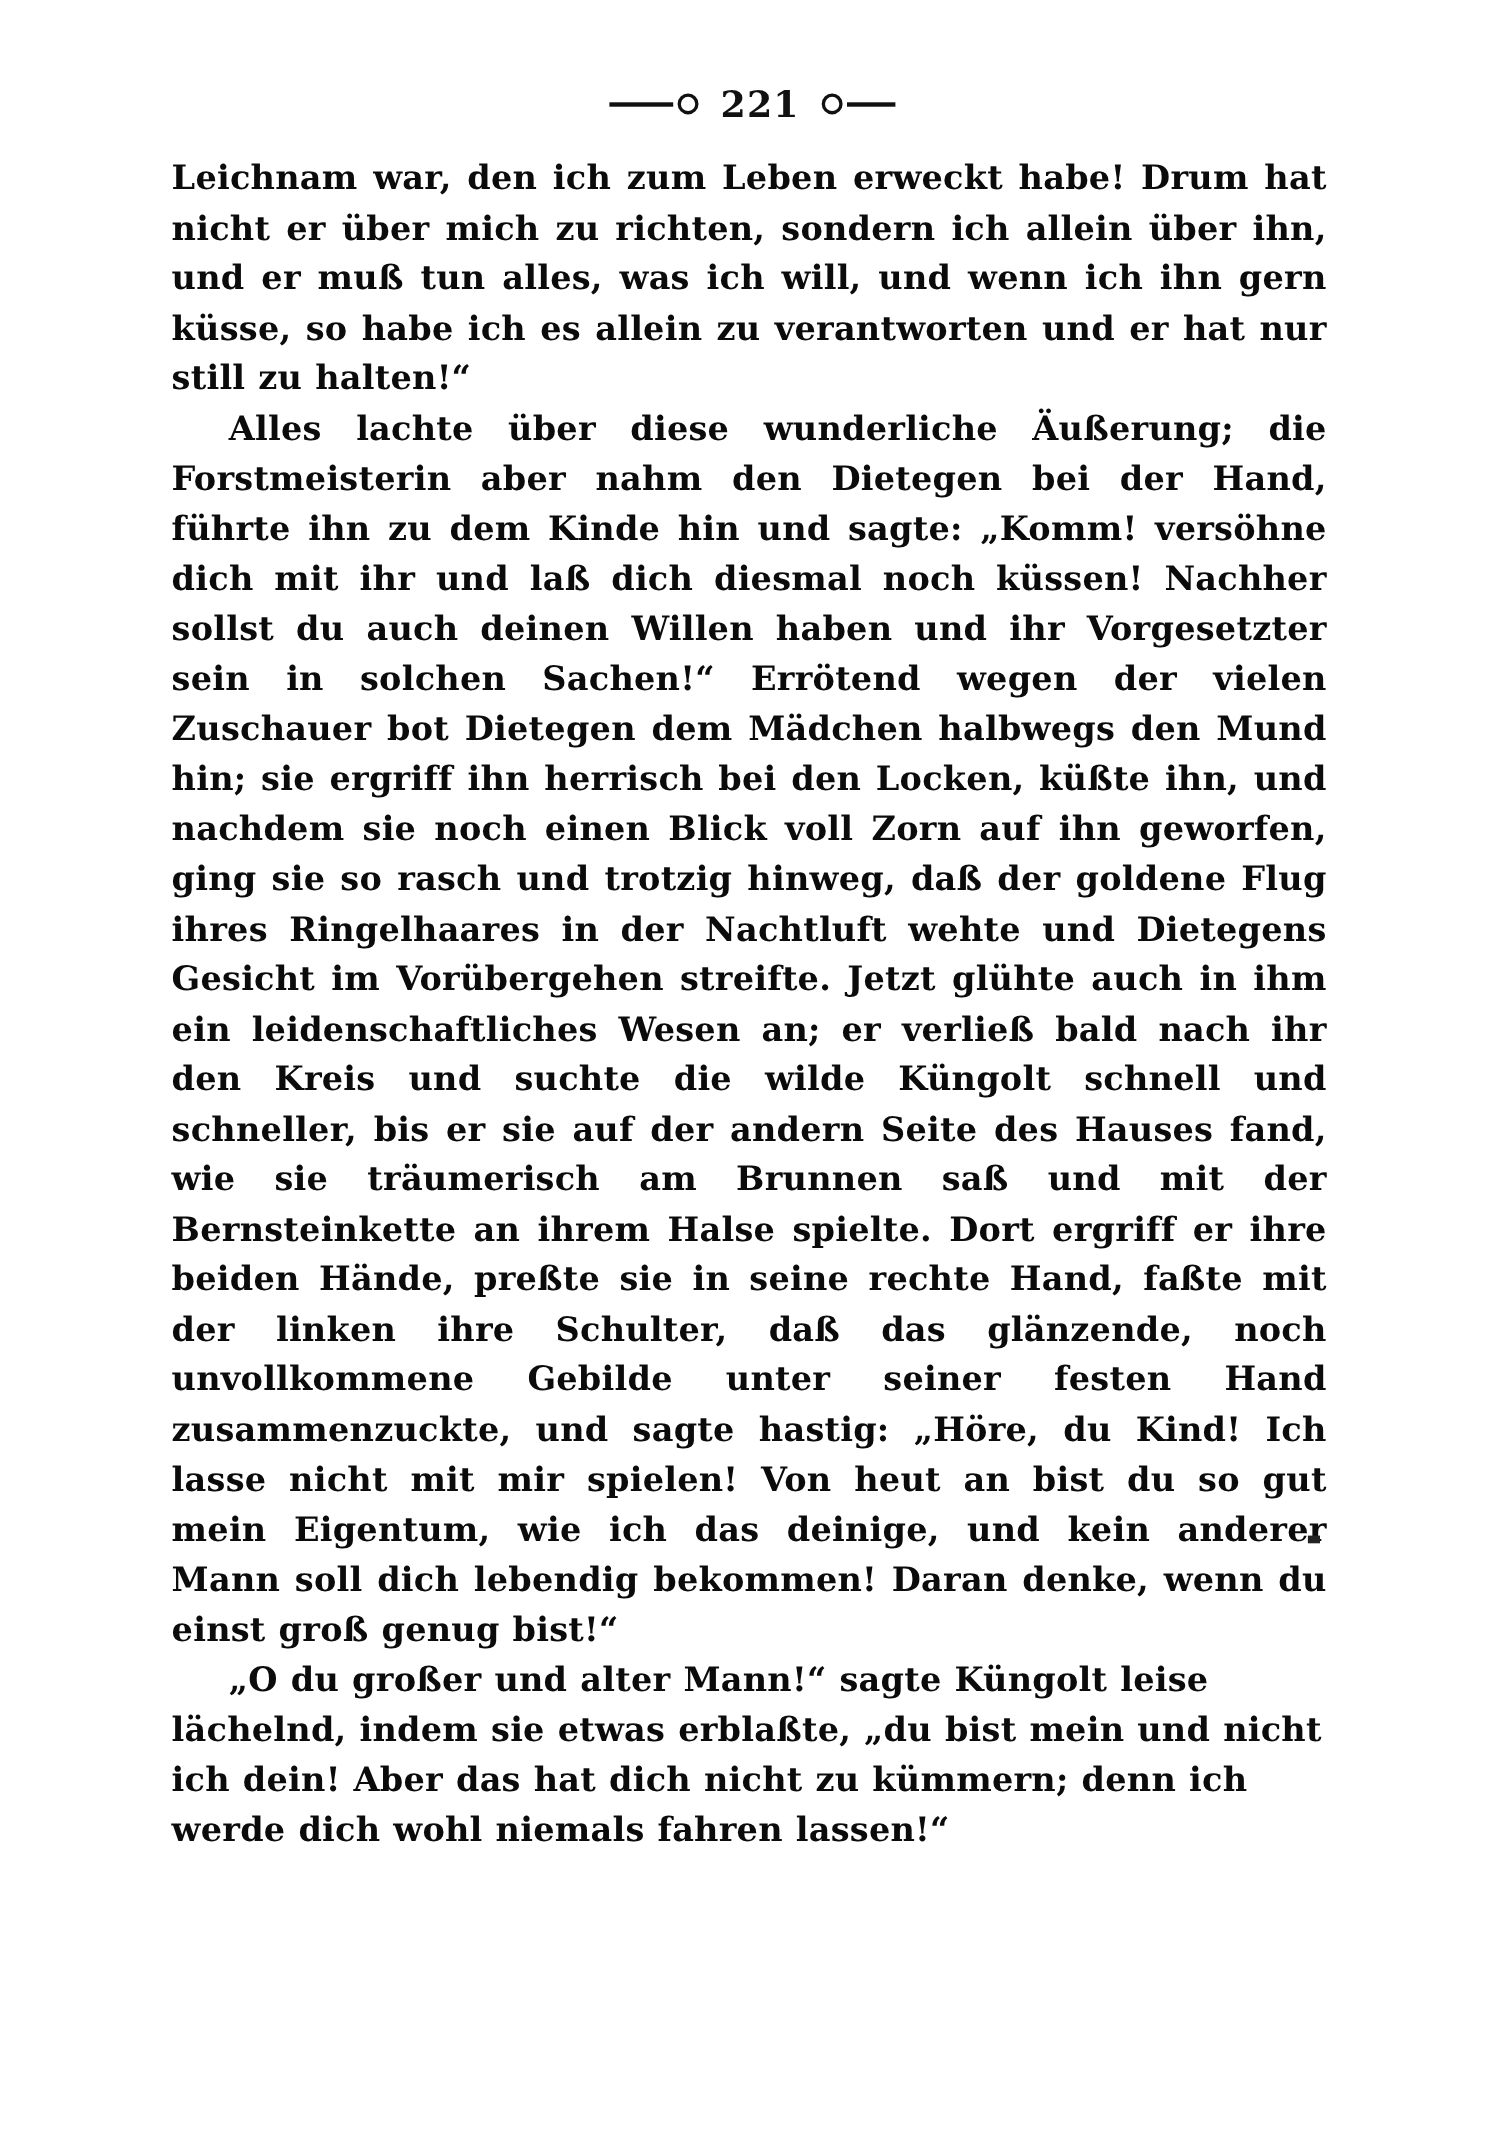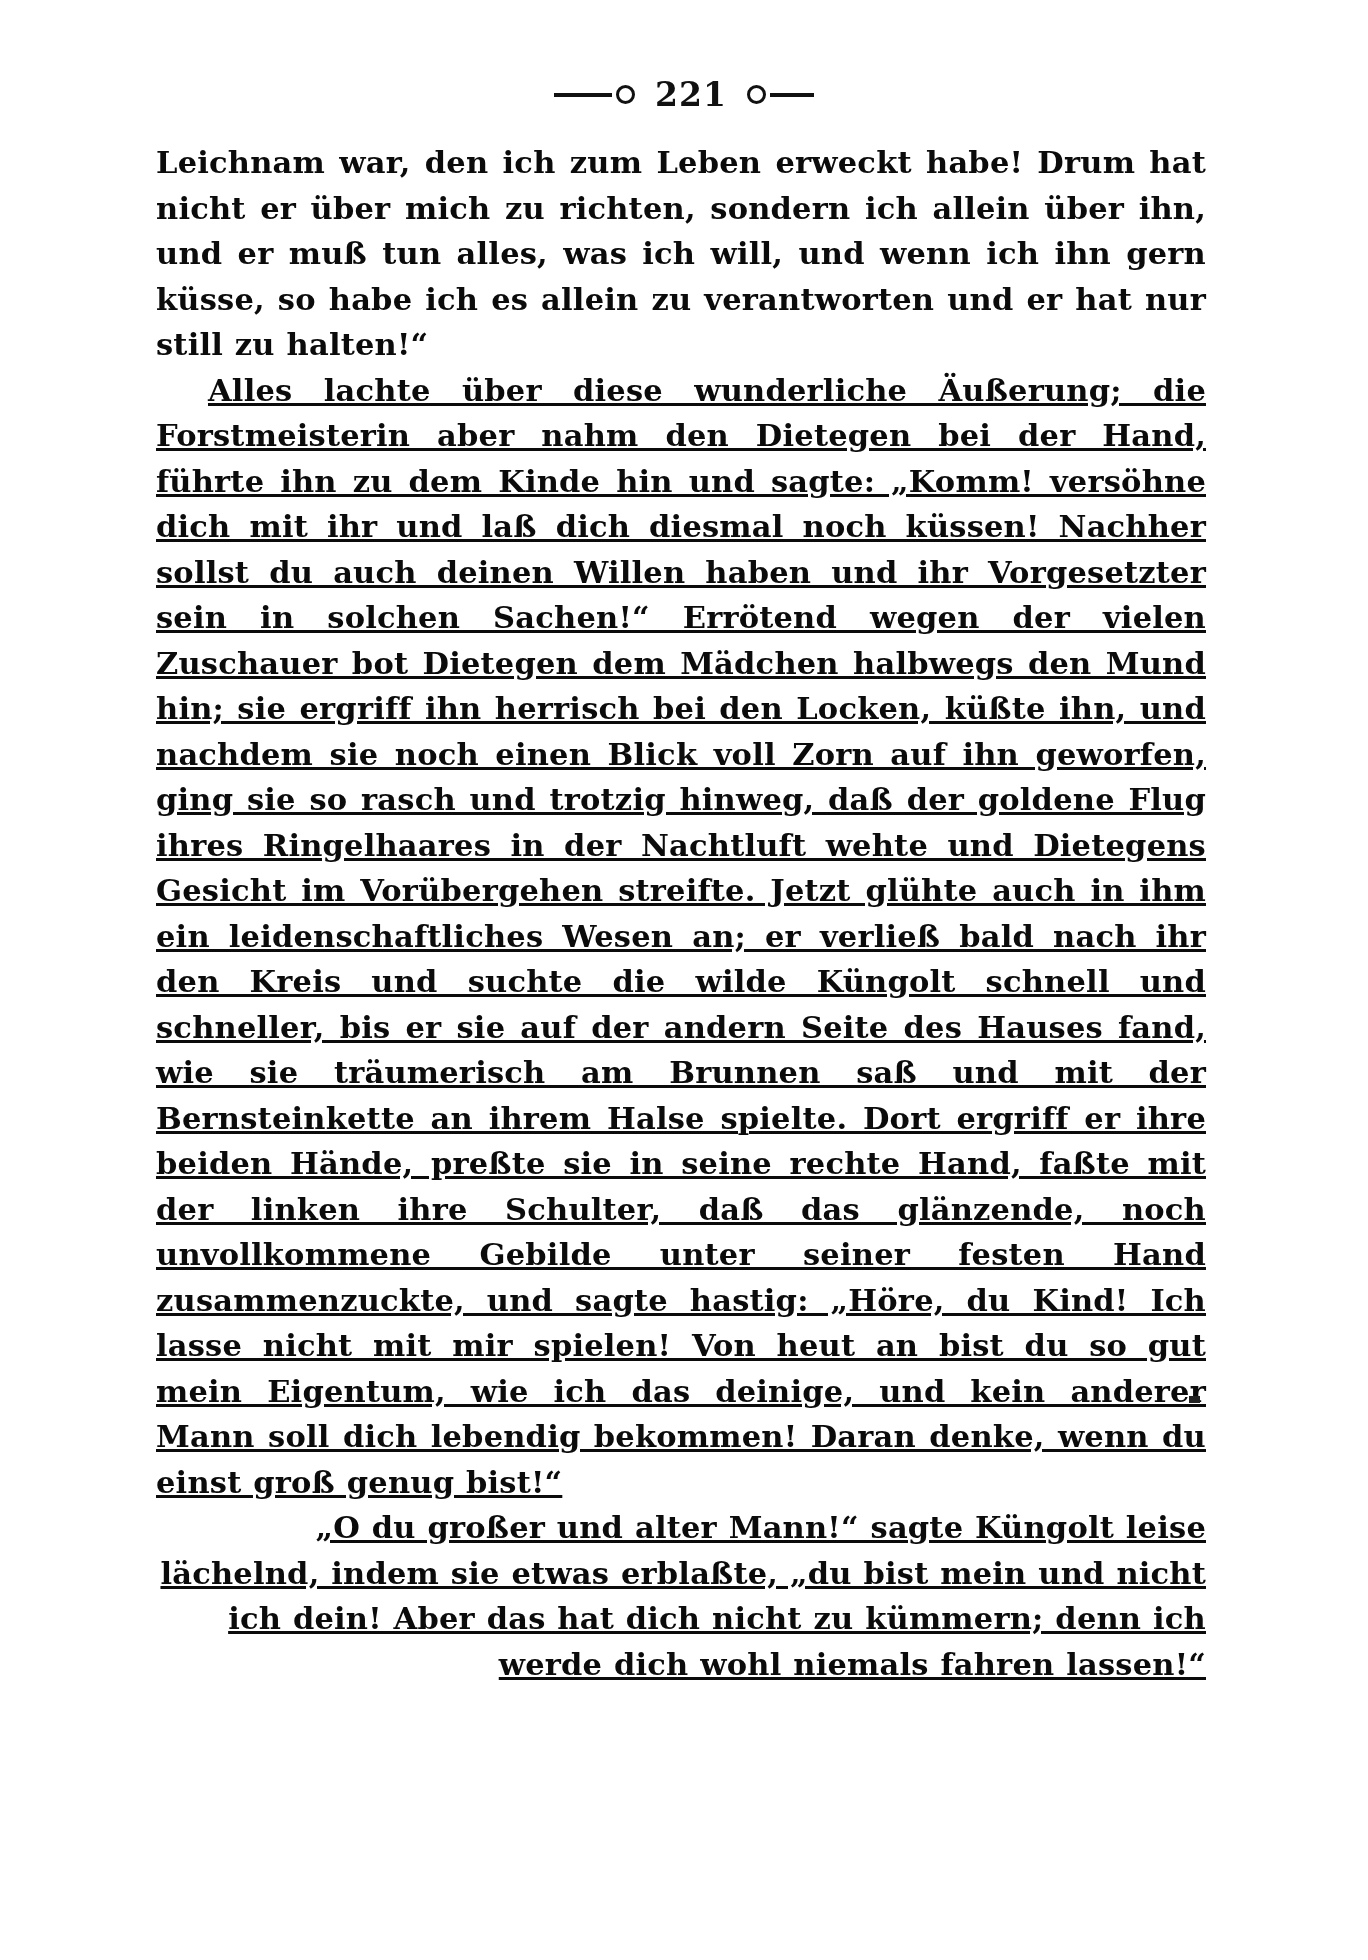--- a/index.html
+++ b/index.html
@@ -73,24 +73,23 @@
     font-family: "DejaVu Serif", serif;
     font-weight: 700;
     letter-spacing: 0.2px;
     word-spacing: 1px;
   }
   .body-text p {
     margin: 0;
   }
   .body-text p.indent {
     text-indent: 52px;
-    text-decoration: underline;
   }
   .body-text p:last-child {
-    text-align: right;
+    text-align: left;
   }
   .margin-tick {
     position: absolute;
     right: 168px;
     top: 1396px;
     width: 11px;
     height: 7px;
     background: #222;
   }
 </style>

